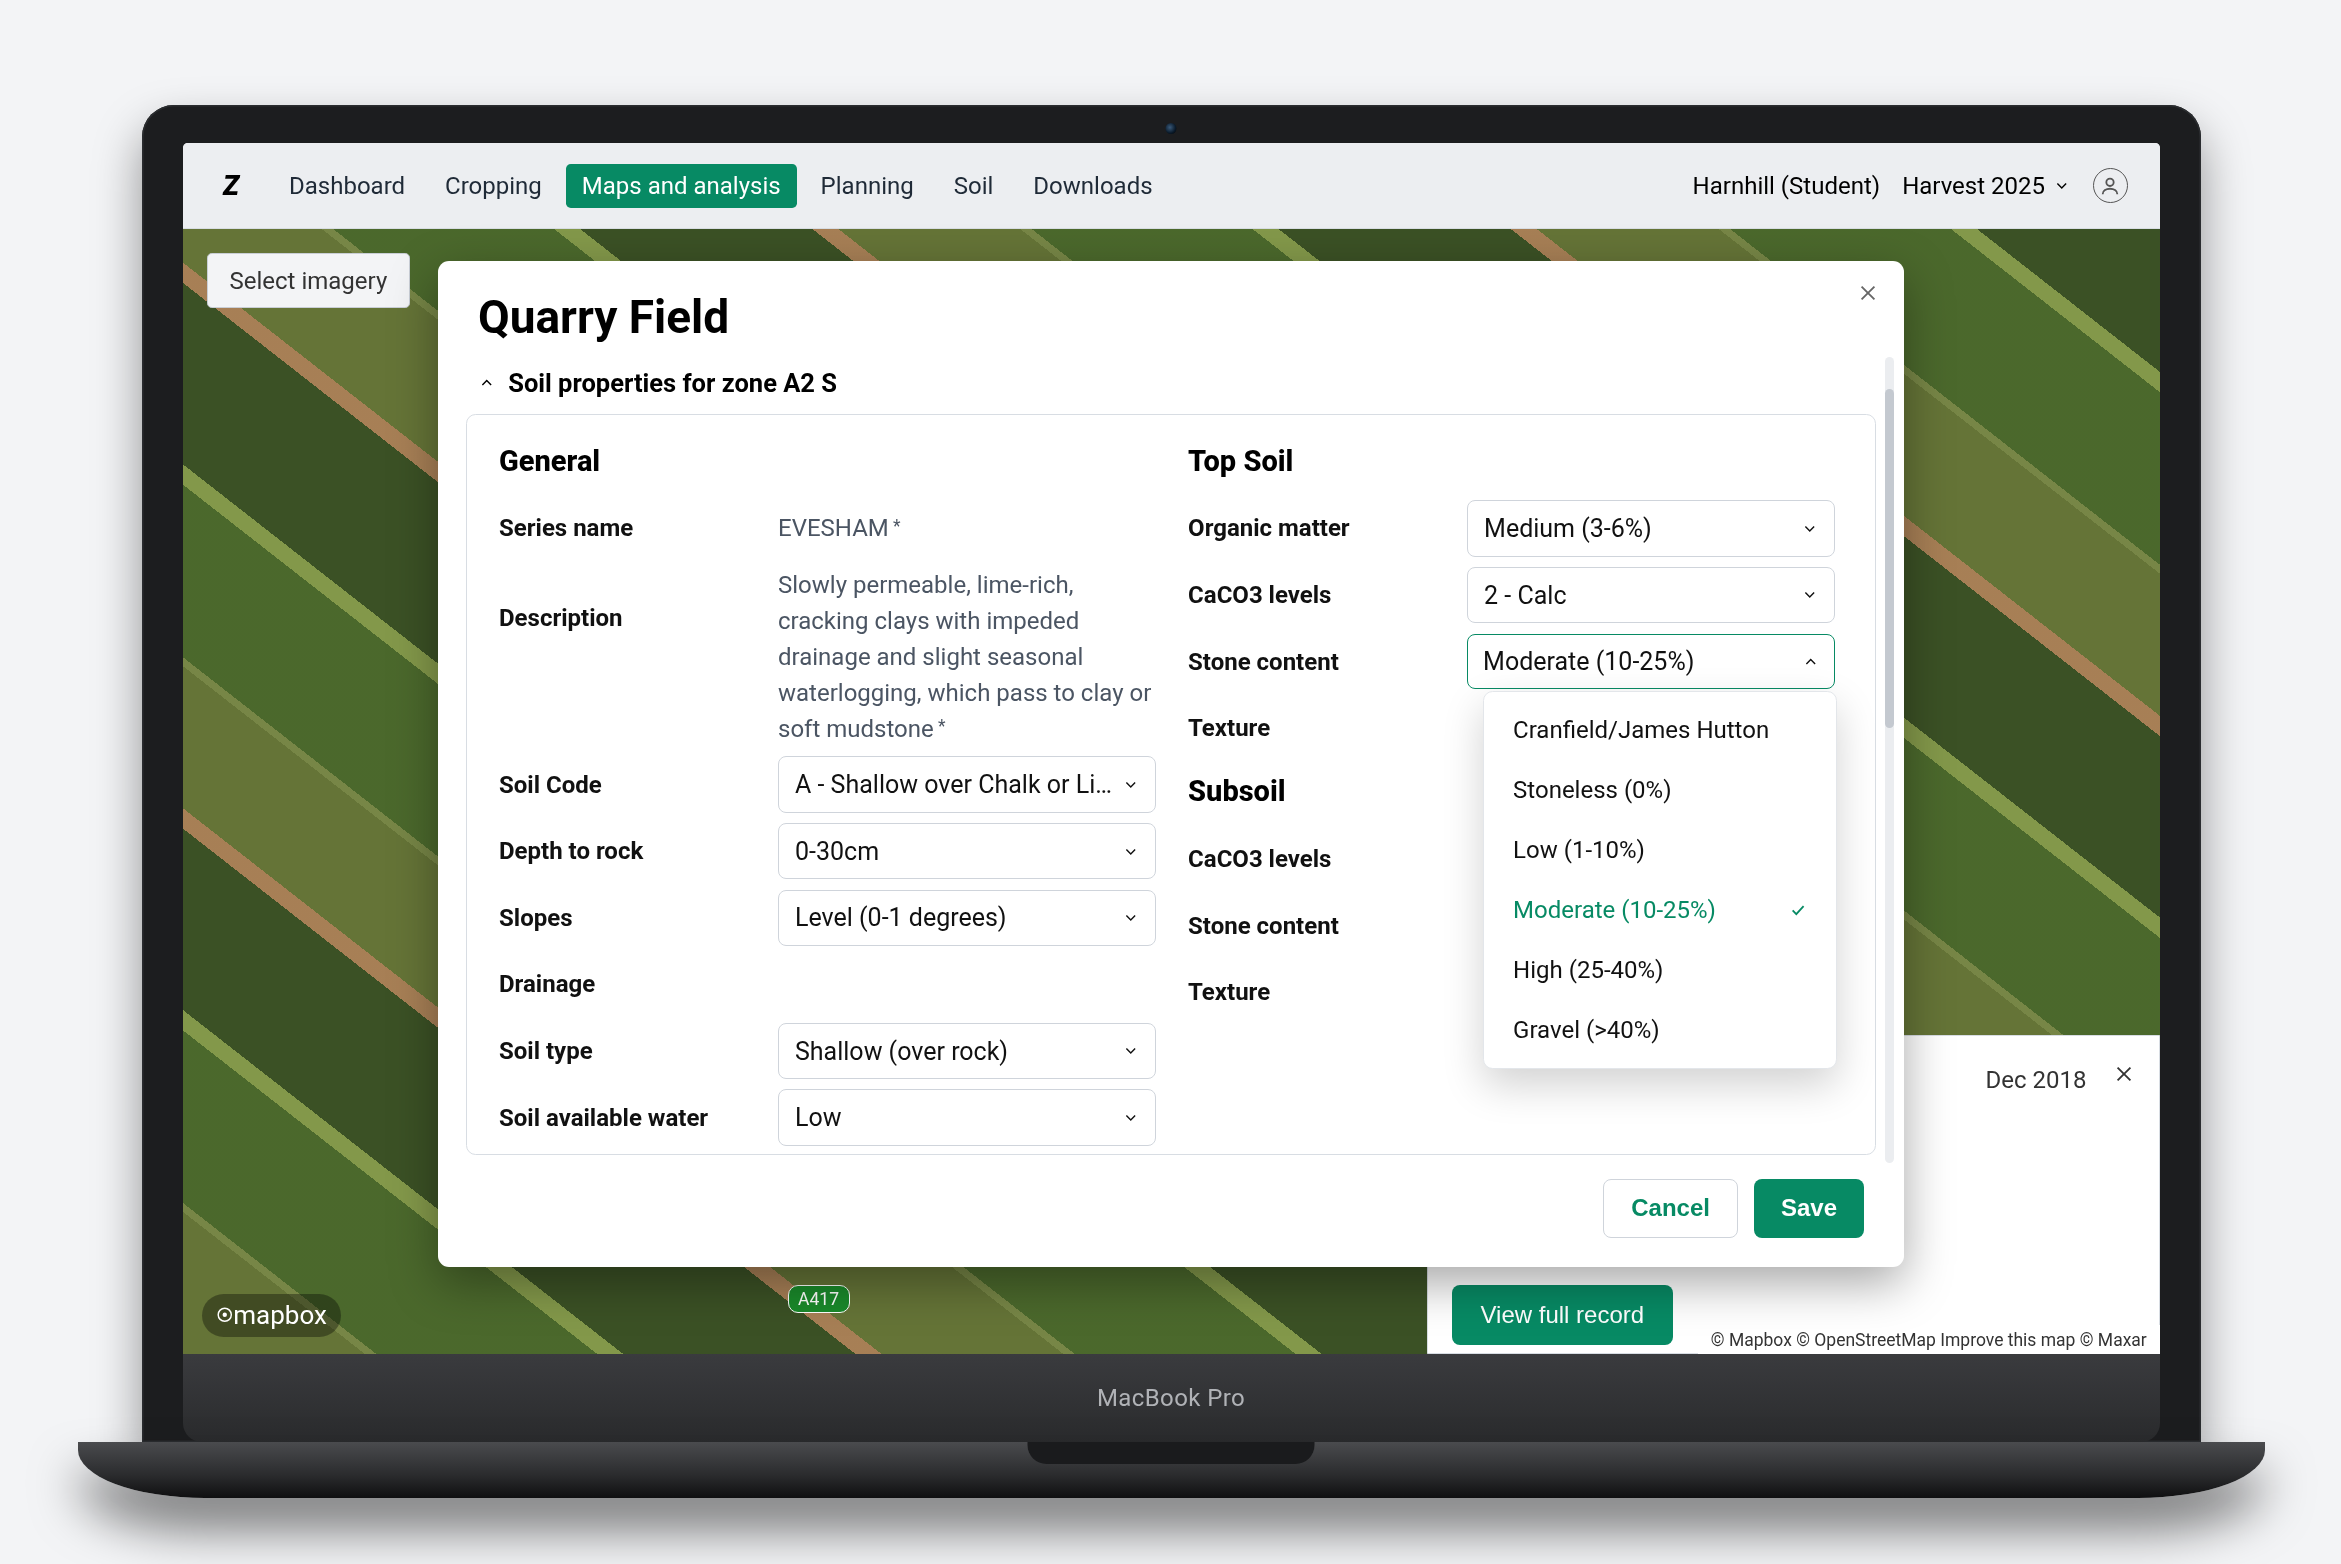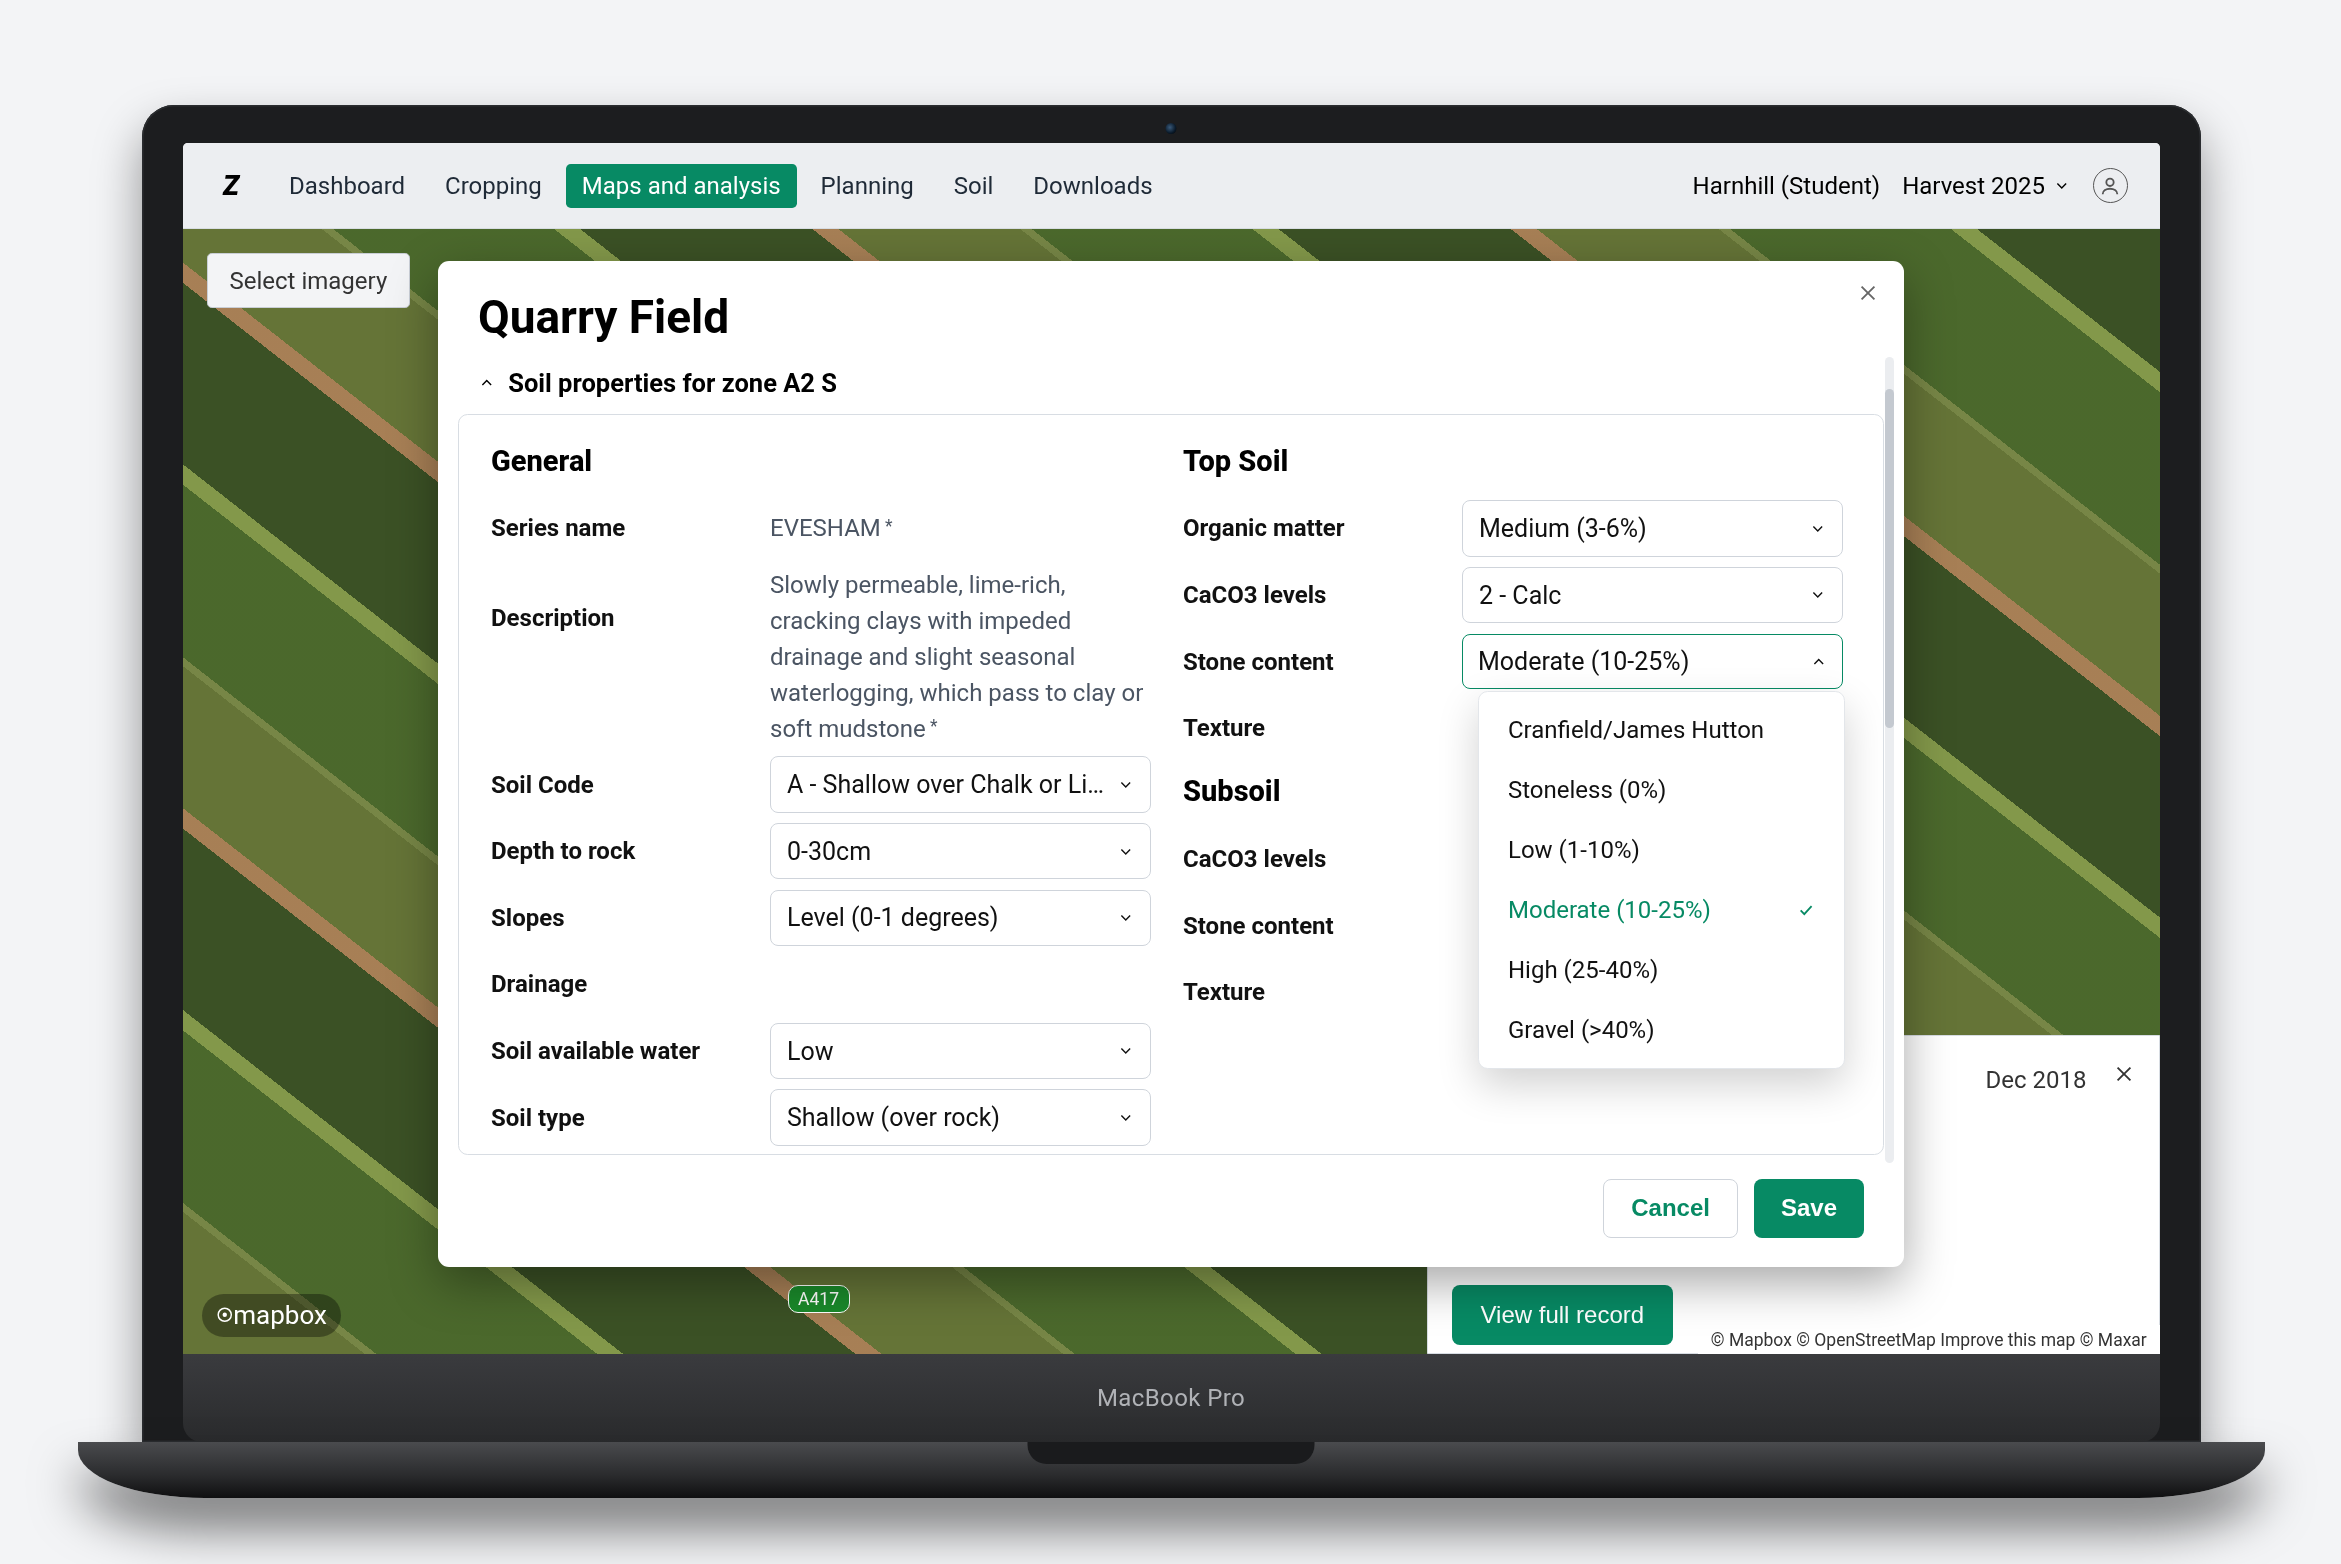--- a/index.html
+++ b/index.html
@@ -159,21 +159,21 @@
     position:absolute; top:19px; right:25.5px; font-size:25.5px; color:#666; cursor:pointer;
   }
   .modal-title { font-size: 46px; font-weight: 700; padding: 29px 40px 14.3px; }
   .section-toggle {
     display:flex; align-items:center; gap:12.7px;
     padding: 9.6px 40px 16px;
     font-size: 25.5px; font-weight: 700;
   }
   .modal-body {
     border:0.8px solid var(--border);
-    margin: 0 20px;
+    margin: 0 28px;
     border-radius: 9.6px;
     padding: 24px 40px 24px 32px;
     overflow-y: auto;
     max-height: 765px;
   }
   .scroll-track {
     position:absolute; right:9.6px; top:96px; bottom:104px; width:9.6px;
     background:#ebedf0; border-radius:8px;
   }
   .scroll-thumb {
@@ -347,33 +347,33 @@
                             <polyline points="6 9 12 15 18 9"></polyline>
                           </svg>
                       </div>
                     </div>
 
                     <div class="row">
                       <div class="label">Drainage</div>
                     </div>
 
                     <div class="row">
+                      <div class="label">Soil type</div>
+                      <div class="select">
+                        <span class="txt">Shallow (over rock)</span>
+                        <svg class="icon chev" viewBox="0 0 24 24" fill="none" stroke="currentColor" stroke-width="2">
+                            <polyline points="6 9 12 15 18 9"></polyline>
+                          </svg>
+                      </div>
+                    </div>
+
+                    <div class="row">
                       <div class="label">Soil available water</div>
                       <div class="select">
                         <span class="txt">Low</span>
-                        <svg class="icon chev" viewBox="0 0 24 24" fill="none" stroke="currentColor" stroke-width="2">
-                            <polyline points="6 9 12 15 18 9"></polyline>
-                          </svg>
-                      </div>
-                    </div>
-
-                    <div class="row">
-                      <div class="label">Soil type</div>
-                      <div class="select">
-                        <span class="txt">Shallow (over rock)</span>
                         <svg class="icon chev" viewBox="0 0 24 24" fill="none" stroke="currentColor" stroke-width="2">
                             <polyline points="6 9 12 15 18 9"></polyline>
                           </svg>
                       </div>
                     </div>
                   </div>
 
                   <div class="col">
                     <div class="group-title">Top Soil</div>
 

